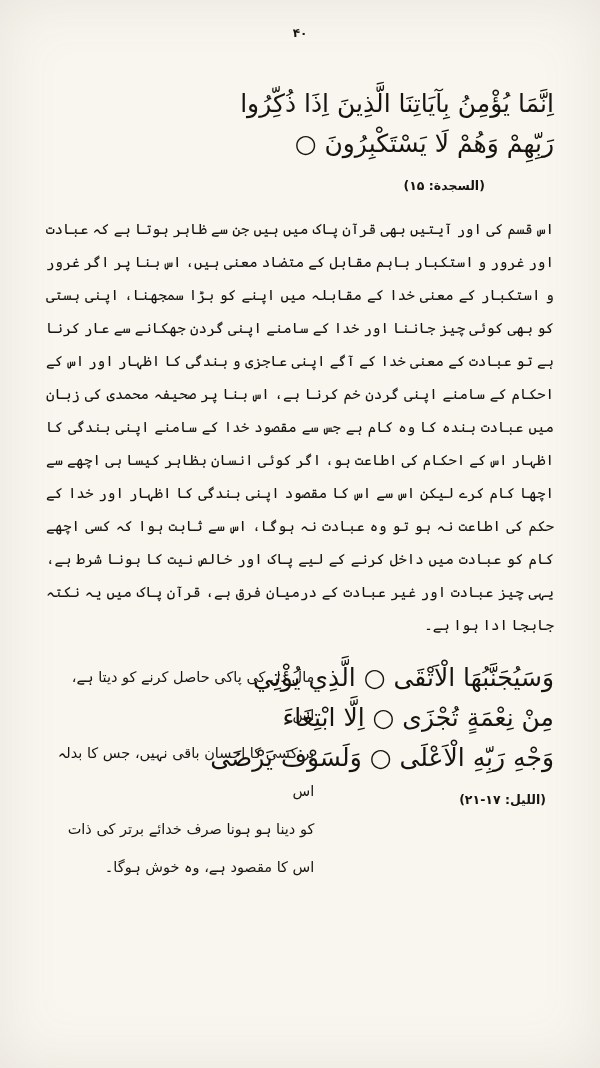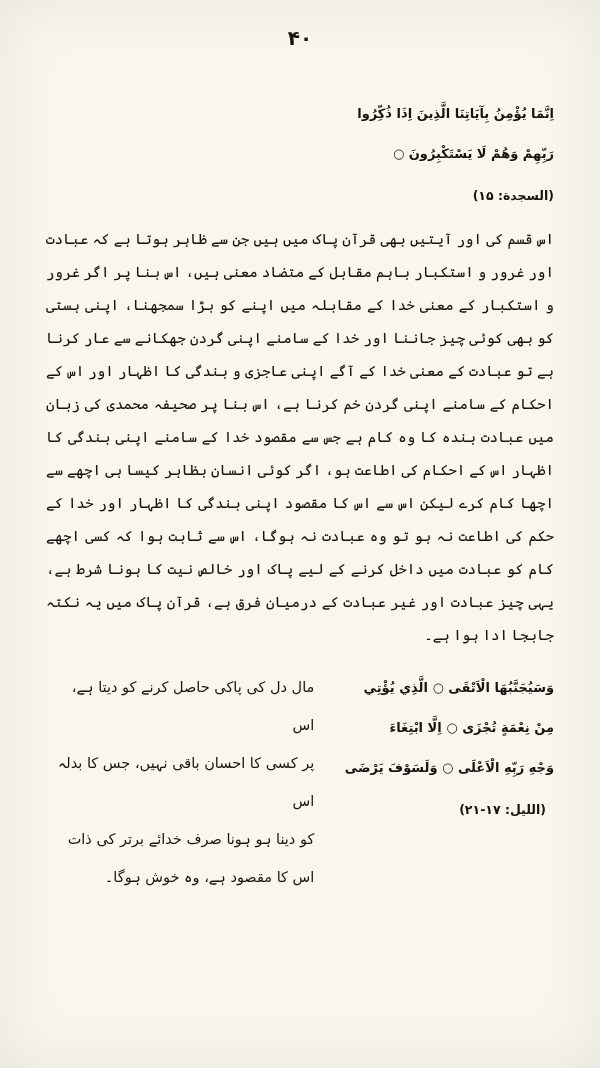--- a/index.html
+++ b/index.html
@@ -16,54 +16,55 @@
     box-shadow: inset 0 0 60px rgba(120,110,90,0.12);
     box-sizing: border-box;
     padding: 26px 46px 28px 46px;
     font-family: "DejaVu Sans", sans-serif;
     color: #171310;
     direction: rtl;
     overflow: hidden;
   }
   .page-number {
     text-align: center;
-    font-size: 20px;
+    font-size: 12px;
     font-weight: bold;
     margin-bottom: 44px;
     letter-spacing: 1px;
   }
   .verse-row {
     display: flex;
     align-items: flex-start;
   }
   .col-arabic {
     width: 46%;
     box-sizing: border-box;
     padding-left: 14px;
   }
   .col-urdu {
     width: 54%;
     box-sizing: border-box;
     padding-right: 6px;
   }
   .arabic-line {
-    font-size: 13px;
-    font-weight: bold;
+    font-size: 25px;
+    font-weight: normal;
     line-height: 40px;
     white-space: nowrap;
+    text-align: center;
   }
   .urdu-line {
     font-size: 14.5px;
     line-height: 38px;
   }
   .citation {
     font-size: 12.5px;
     font-weight: bold;
     margin-top: 14px;
-    text-align: right;
+    text-align: center;
   }
   .citation.align-start {
     text-align: right;
     padding-right: 8px;
   }
   .body-paragraph {
     margin-top: 20px;
     font-size: 14.5px;
     line-height: 33px;
     text-align: justify;

